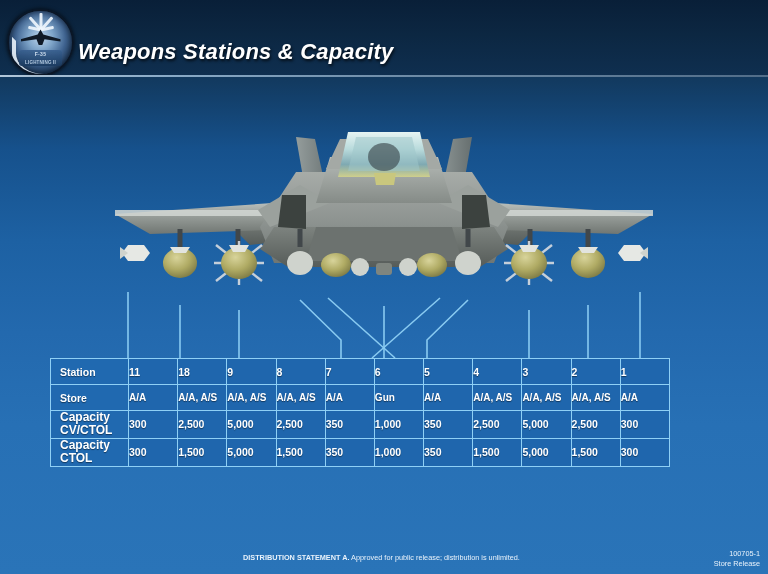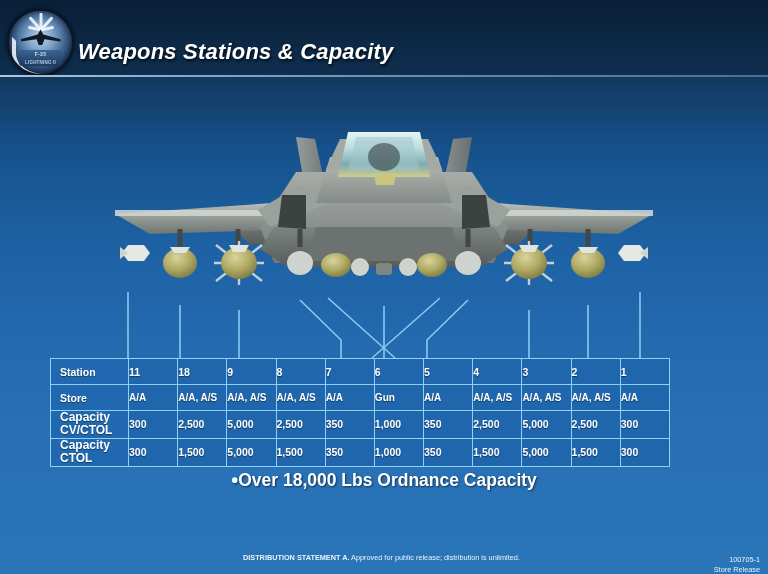--- a/index.html
+++ b/index.html
@@ -125,21 +125,21 @@
   #bullets .b .dot{font-size:20px;vertical-align:-1px;}
 
   
   #footer{position:absolute;left:0;top:545px;width:768px;height:29px;}
   #distro{
     position:absolute;left:219px;top:8px;
     font-size:7.3px;color:#e8f2fb;white-space:nowrap;margin-left:24px;
   }
   #distro b{font-weight:bold;}
   #relbox{
-    position:absolute;right:8px;top:10px;text-align:right;
+    position:absolute;right:8px;top:4px;text-align:right;
     font-size:7.3px;color:#e8f2fb;line-height:10px;
   }
 </style>
 </head>
 <body>
 
 <div id="slide">
 
   <div id="header">
 
@@ -381,21 +381,20 @@
           <td>1,500</td>
           <td>5,000</td>
           <td>1,500</td>
           <td>300</td>
         </tr>
       </tbody>
     </table>
   </div>
 
   <div id="bullets">
-    <div class="b"><span class="dot">•</span><span>Over 18,000 Lbs Ordnance Capacity</span></div>
   </div>
 
   <div id="footer">
     <div id="distro"><b>DISTRIBUTION STATEMENT A.</b><span> Approved for public release; distribution is unlimited.</span></div>
     <div id="relbox">
       <div>100705-1</div>
       <div>Store Release</div>
     </div>
   </div>
 

